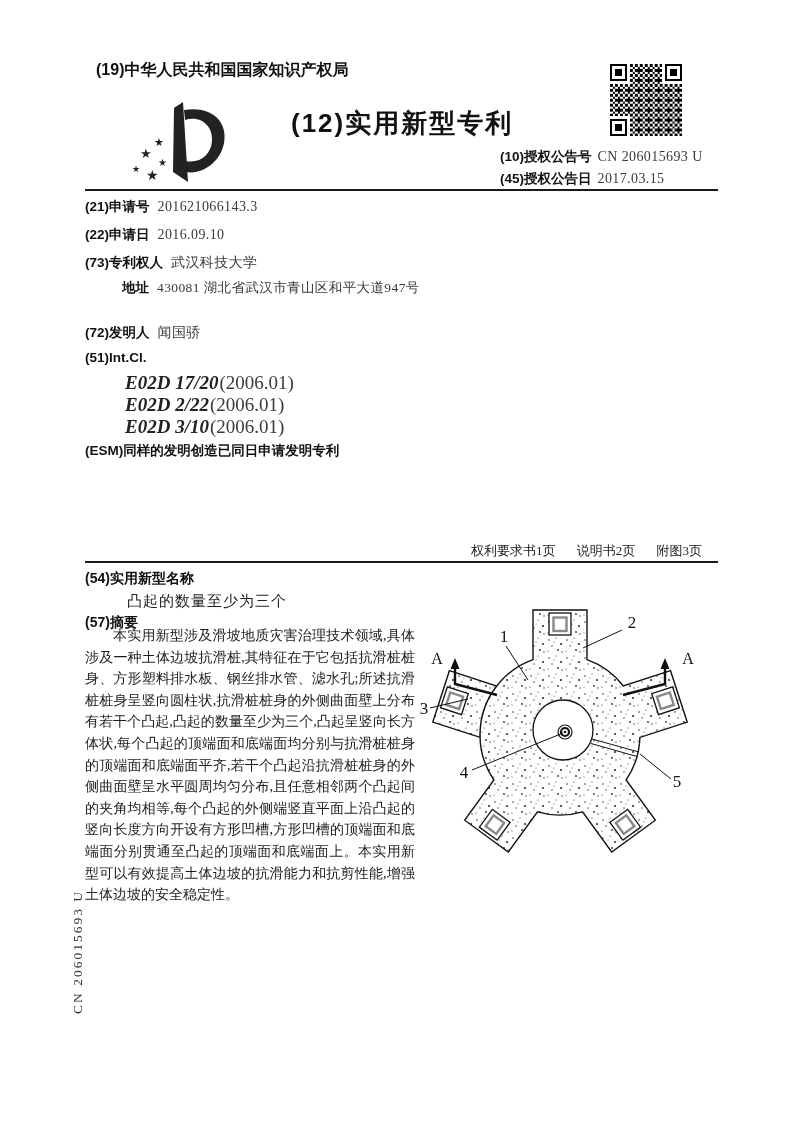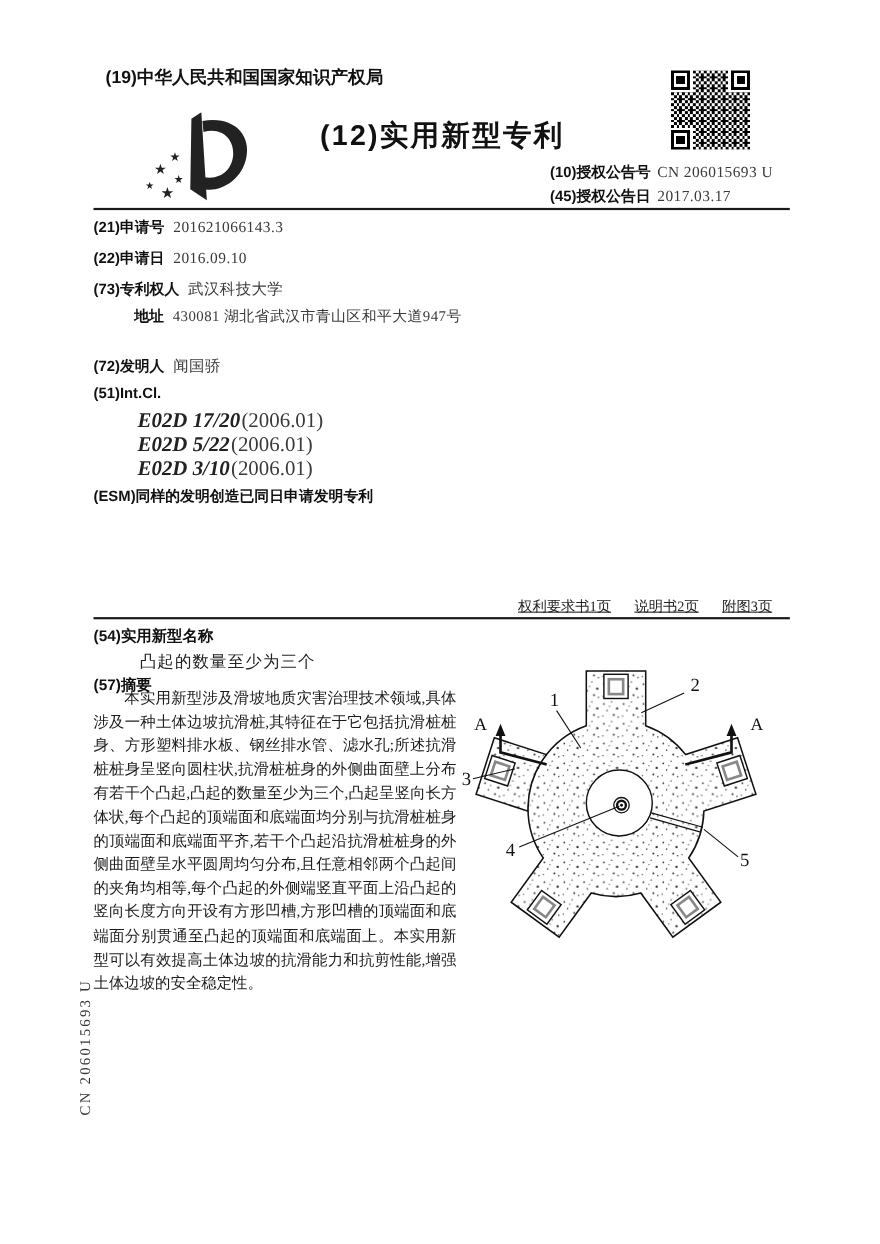--- a/index.html
+++ b/index.html
@@ -17,21 +17,21 @@
   .r1{top:189px;} .r2{top:561px;}
   .brow{font-size:13.5px;left:85px;}
   .brow .val{font-size:14px;margin-left:8px;}
   .addr{left:122px;top:277px;width:276px;font-size:13.5px;line-height:22px;
         padding-left:37px;text-indent:-37px;}
   .addr .val{margin-left:8px;}
   .cls{left:125px;font-size:19px;font-style:italic;font-weight:bold;color:#222;}
   .cls .ver{font-style:normal;font-weight:normal;color:#3a3a3a;margin-left:1px;}
   .esm{left:85px;top:442px;font-size:13.5px;}
   .pagesinfo{right:98px;top:542px;font-size:13px;color:#222;text-align:right;}
-  .pagesinfo span{margin-left:18px;text-decoration:underline;}
+  .pagesinfo span{margin-left:18px;}
   .sec-label{font-size:14px;}
   .invtitle{left:127px;top:592px;font-size:15px;color:#222;letter-spacing:1px;}
   .abstract{left:85px;top:625px;width:330px;font-size:14px;line-height:21.6px;
             text-align:justify;text-indent:2em;color:#1c1c1c;}
   .sidecode{left:70px;top:1014px;transform:rotate(-90deg);transform-origin:0 0;
             font-size:13.5px;letter-spacing:2px;color:#333;white-space:nowrap;}
   svg text.ref{font-family:"Liberation Serif",serif;font-size:17px;fill:#111;}
   svg text.sect{font-family:"Liberation Serif",serif;font-size:16px;fill:#111;}
 </style>
 </head>
@@ -87,21 +87,21 @@
           <rect x="1" y="23" width="5" height="5" fill="#fff"></rect>
           <rect x="2" y="24" width="3" height="3"></rect>
       </g>
     </svg>
   </div>
 
   <div class="abs pubno">
     <span class="hlabel">(10)授权公告号</span><span class="val pub-val">CN 206015693 U</span>
   </div>
   <div class="abs pubdate">
-    <span class="hlabel">(45)授权公告日</span><span class="val pub-val">2017.03.17</span>
+    <span class="hlabel">(45)授权公告日</span><span class="val pub-val">2017.03.15</span>
   </div>
 
   <div class="abs rule r1"></div>
 
   <div class="abs brow" style="top:198px;">
     <span class="hlabel">(21)申请号</span><span class="val">201621066143.3</span>
   </div>
   <div class="abs brow" style="top:226px;">
     <span class="hlabel">(22)申请日</span><span class="val">2016.09.10</span>
   </div>
@@ -114,21 +114,21 @@
   <div class="abs brow" style="top:324px;">
     <span class="hlabel">(72)发明人</span><span class="val">闻国骄</span>
   </div>
   <div class="abs brow" style="top:350px;">
     <span class="hlabel">(51)Int.Cl.</span>
   </div>
   <div class="abs cls" style="top:372px;">
     <span>E02D 17/20</span><span class="ver">(2006.01)</span>
   </div>
   <div class="abs cls" style="top:394px;">
-    <span>E02D 5/22</span><span class="ver">(2006.01)</span>
+    <span>E02D 2/22</span><span class="ver">(2006.01)</span>
   </div>
   <div class="abs cls" style="top:416px;">
     <span>E02D 3/10</span><span class="ver">(2006.01)</span>
   </div>
   <div class="abs esm hlabel">(ESM)同样的发明创造已同日申请发明专利</div>
 
   <div class="abs pagesinfo">
     <span>权利要求书1页</span>
     <span>说明书2页</span>
     <span>附图3页</span>

